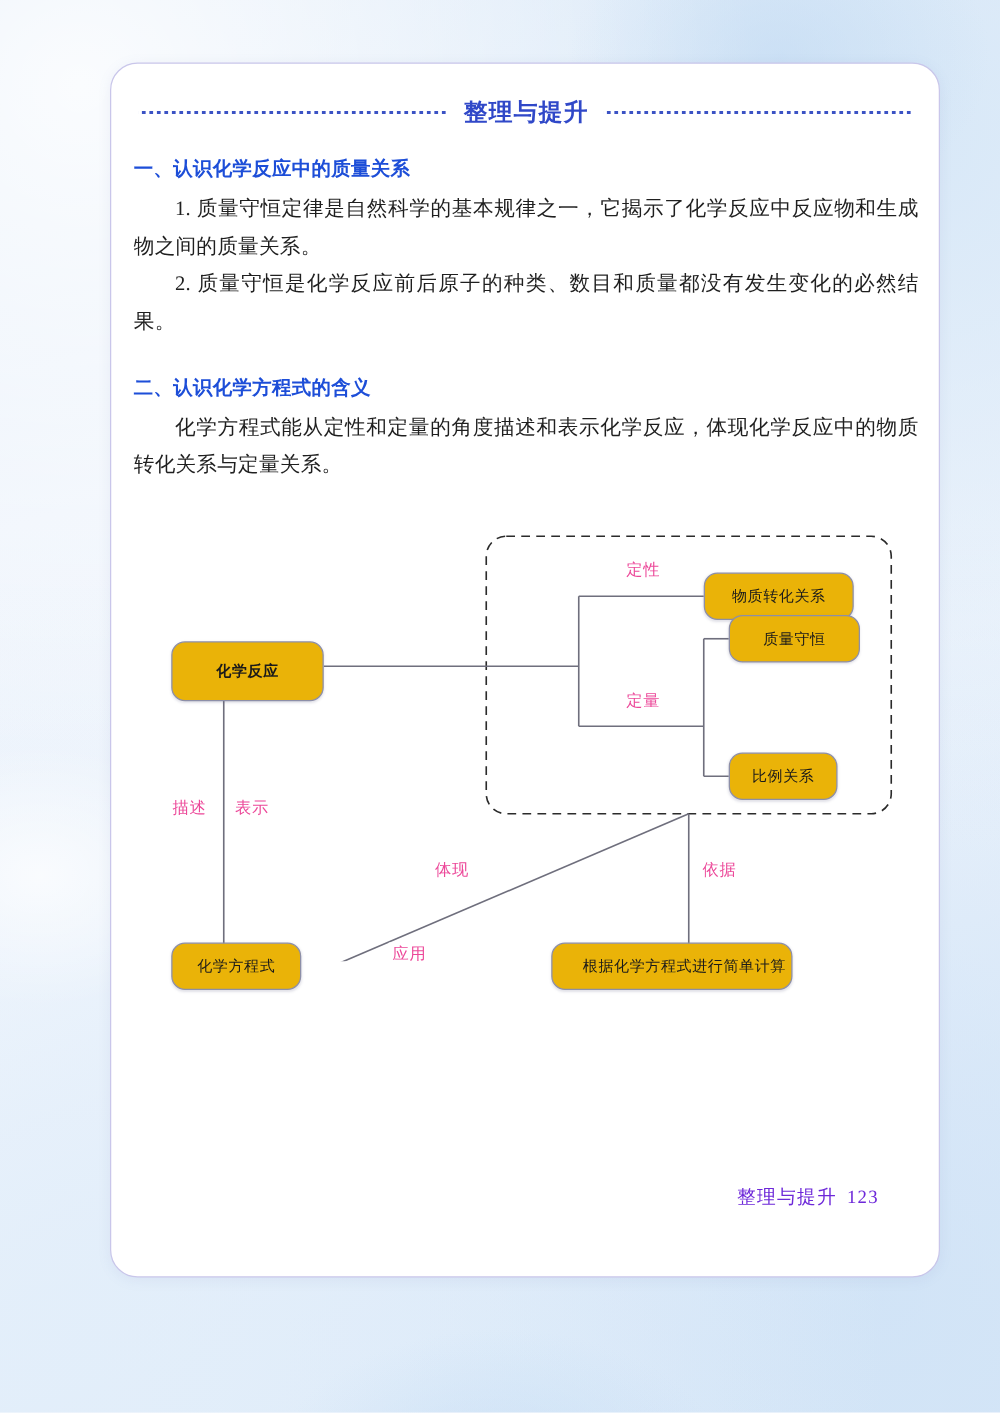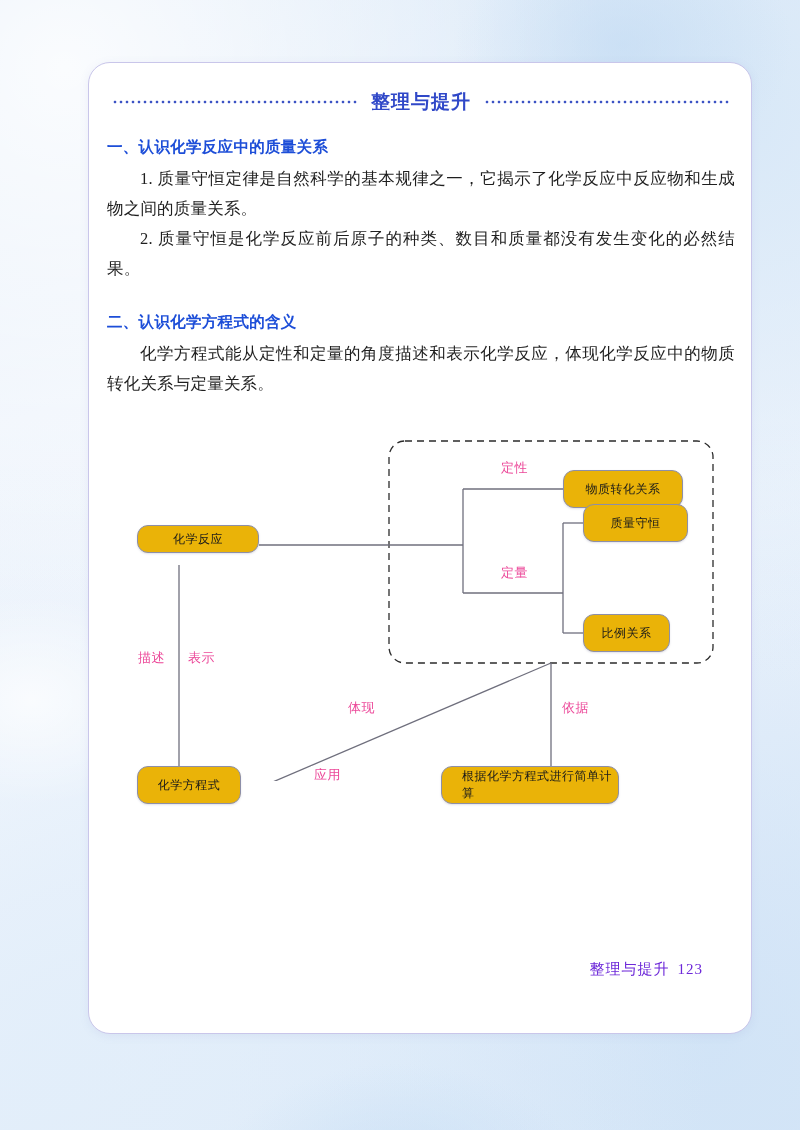--- a/index.html
+++ b/index.html
@@ -42,21 +42,20 @@
     left: 88px;
     top: 50px;
     width: 664px;
     height: 972px;
     background: #ffffff;
     border: 1.5px solid #c9c6ea;
     border-radius: 22px;
     box-shadow: 0 2px 10px rgba(120,130,190,0.10);
     box-sizing: border-box;
     overflow: hidden;
-    margin-top: 12px;
   }
 
   
   #header {
     position: absolute;
     left: 22px;
     top: 26px;
     width: 620px;
     display: flex;
     align-items: center;
@@ -197,41 +196,41 @@
 
       <line x1="90" y1="184" x2="90" y2="386" stroke="#6f6f7d" stroke-width="1.3"></line>
 
       <line x1="170" y1="404" x2="352" y2="404" stroke="#6f6f7d" stroke-width="1.3"></line>
 
       <line x1="172" y1="406" x2="462" y2="282" stroke="#6f6f7d" stroke-width="1.3"></line>
 
       <line x1="462" y1="282" x2="462" y2="386" stroke="#6f6f7d" stroke-width="1.3"></line>
     </svg>
 
-    <div class="node" style="left:48px; top:144px; width:122px; height:28px;">
+    <div class="node" style="left:48px; top:144px; width:122px; height:48px;font-weight:bold;">
       <span>化学反应</span>
     </div>
 
     <div class="node" style="left:474px; top:89px; width:120px; height:38px;">
       <span>物质转化关系</span>
     </div>
 
     <div class="node" style="left:494px; top:123px; width:105px; height:38px;">
       <span>质量守恒</span>
     </div>
 
     <div class="node" style="left:494px; top:233px; width:87px; height:38px;">
       <span>比例关系</span>
     </div>
 
     <div class="node" style="left:48px; top:385px; width:104px; height:38px;">
       <span>化学方程式</span>
     </div>
 
-    <div class="node" style="left:352px; top:385px; width:178px; height:38px;padding-left:20px;">
+    <div class="node" style="left:352px; top:385px; width:193px; height:38px;padding-left:20px;">
       <span>根据化学方程式进行简单计算</span>
     </div>
 
     <span class="edge-label" style="left:409px; top:78px;">定性</span>
 
     <span class="edge-label" style="left:409px; top:183px;">定量</span>
 
     <span class="edge-label" style="left:46px; top:268px;">描述</span>
 
     <span class="edge-label" style="left:96px; top:268px;">表示</span>

